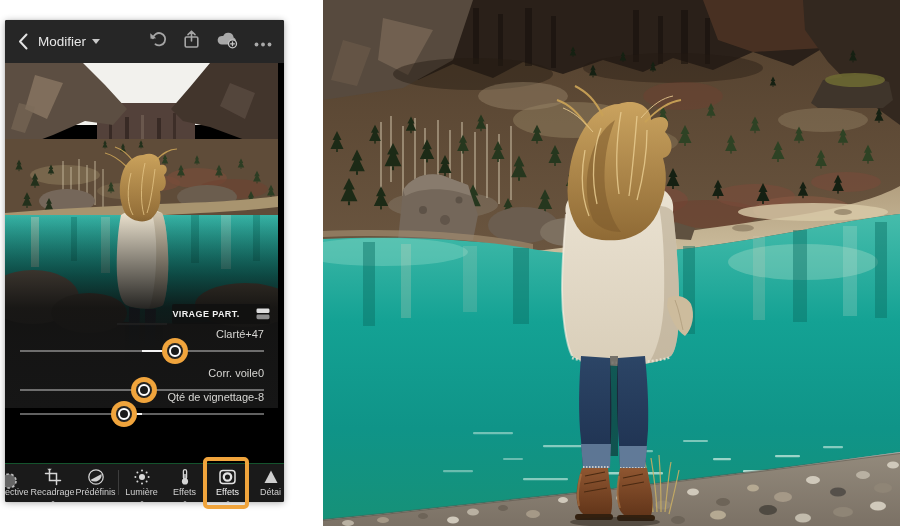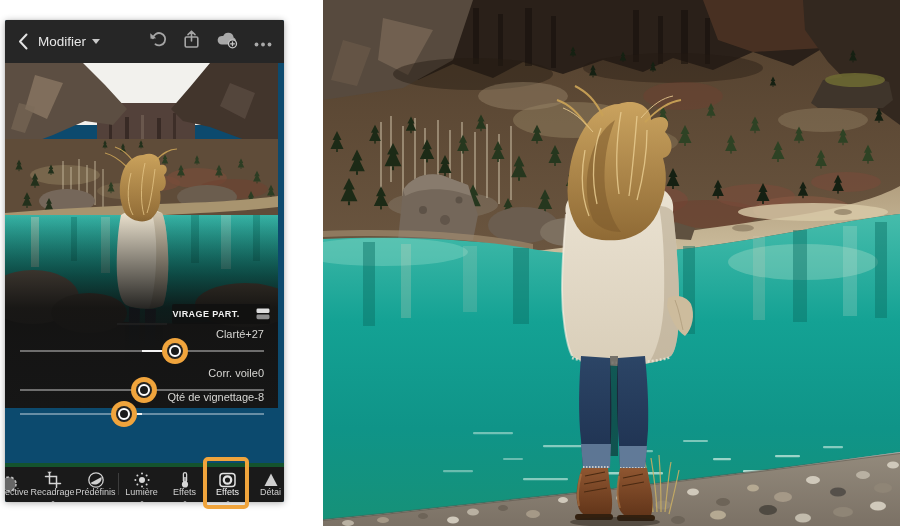--- a/index.html
+++ b/index.html
@@ -1,21 +1,21 @@
 <!DOCTYPE html>
 <html style="--accent: #F0A43C;"><head>
 <meta charset="utf-8">
 <style>
   html,body{margin:0;padding:0;background:#ffffff;}
   *{box-sizing:border-box;}
   body{font-family:"Liberation Sans","DejaVu Sans",sans-serif;}
   .stage{position:relative;width:900px;height:526px;background:#fff;overflow:hidden;}
 
   
-  .panel{position:absolute;left:5px;top:20px;width:279px;height:482px;background:#0c4a6e;
+  .panel{position:absolute;left:5px;top:20px;width:279px;height:482px;background:#000000;
          border-radius:2px;box-shadow:0 1px 7px rgba(0,0,0,.32),0 0 1px rgba(0,0,0,.25);}
   .topbar{position:absolute;left:0;top:0;right:0;height:43px;background:#262626;display:flex;align-items:center;
           border-radius:2px 2px 0 0;z-index:20;}
   .back{margin-left:13px;display:flex;align-items:center;}
   .title-wrap{display:flex;align-items:center;margin-left:10px;gap:6px;}
   .title{color:#e6e6e6;font-size:13.5px;}
   .caret{width:0;height:0;border-left:4.5px solid transparent;border-right:4.5px solid transparent;border-top:5px solid #c9c9c9;}
   .topbar-icons{margin-left:auto;margin-right:12px;display:flex;align-items:center;gap:15px;}
 
   
@@ -37,21 +37,21 @@
   .track{position:absolute;left:0;right:0;top:0;height:1.5px;background:rgba(255,255,255,.38);}
   .track-active{position:absolute;top:-0.3px;height:2.2px;background:#f4f4f4;}
   .halo{position:absolute;top:1px;width:26px;height:26px;border-radius:50%;background:var(--accent);
         transform:translate(-50%,-50%);display:grid;place-items:center;}
   .knob{width:16px;height:16px;border-radius:50%;background:#232323;display:grid;place-items:center;}
   .knob::after{content:'';width:8px;height:8px;border-radius:50%;border:2.2px solid #fff;background:#1b1b1b;}
   .arc{position:absolute;top:13px;width:13px;height:13px;border-radius:50%;border:2px solid #e8e8e8;
        background:transparent;transform:translateX(-50%);}
 
   
-  .toolbar{position:absolute;left:0;right:0;bottom:0;height:39px;background:#1a1a1a;border-top:4px solid #14532d;
+  .toolbar{position:absolute;left:0;right:0;bottom:0;height:39px;background:#1a1a1a;border-top:1px solid #14532d;
            display:flex;align-items:stretch;overflow:hidden;z-index:20;border-radius:0 0 2px 2px;}
   .tb-item{position:relative;width:43px;flex:0 0 auto;display:flex;flex-direction:column;align-items:center;}
   .tb-item.first{width:46px;margin-left:-20px;}
   .tb-item.first .tb-icon{position:absolute;left:15px;top:4px;}
   .tb-item.first .tb-label{position:absolute;left:20px;bottom:5px;}
   .tb-icon{margin-top:4px;height:18px;display:flex;align-items:center;justify-content:center;}
   .tb-label{position:absolute;bottom:5px;white-space:nowrap;color:#cfcfcf;font-size:9px;}
   .tb-divider{width:1px;margin:6px 1px 7px 1px;background:#3d3d3d;flex:0 0 auto;}
   .tb-dot{position:absolute;bottom:-1.5px;left:50%;transform:translateX(-50%);width:3px;height:3px;border-radius:50%;background:#9a9a9a;}
   .fx-box{position:absolute;left:198px;top:437px;width:46px;height:52px;border:4px solid var(--accent);
@@ -208,21 +208,21 @@
       <span class="chip-label">VIRAGE PART.</span>
       <svg width="14" height="12" viewBox="0 0 14 12">
         <rect x="0.5" y="0.5" width="13" height="4.6" rx="1.4" fill="#dedede"></rect>
         <rect x="0.5" y="6.6" width="13" height="4.6" rx="1.4" fill="#8f8f8f"></rect>
       </svg>
     </div>
 
     <div class="slider-row" style="top:308px">
       <div class="row-head">
         <span class="s-label">Clarté</span>
-        <span class="s-value">+27</span>
+        <span class="s-value">+47</span>
       </div>
       <div class="track-wrap">
         <div class="track"></div>
           <div class="track-active" style="left: 50%; width: 13.4%;"></div>
         <div class="halo" style="left: 63.4%;">
             <div class="knob"></div>
           </div>
       </div>
     </div>
     <div class="slider-row" style="top:347px">

